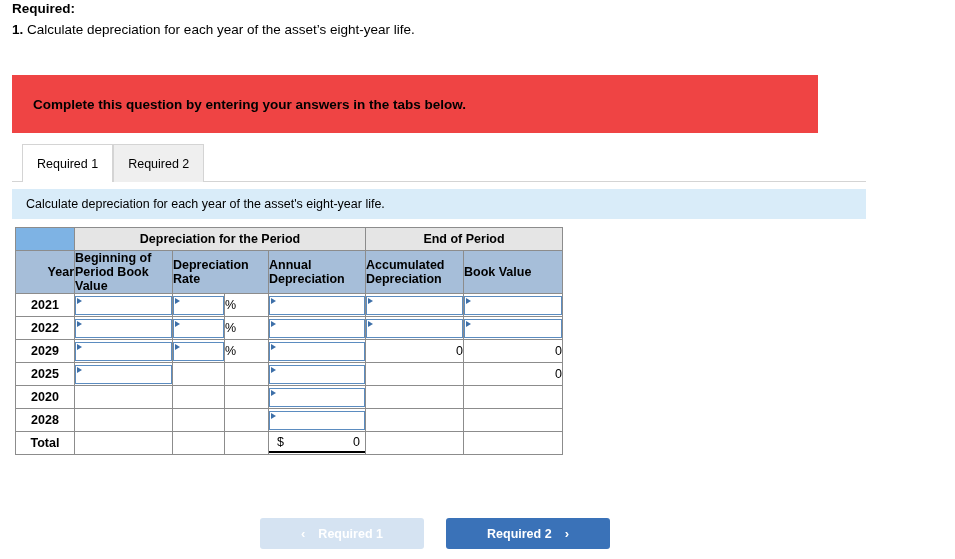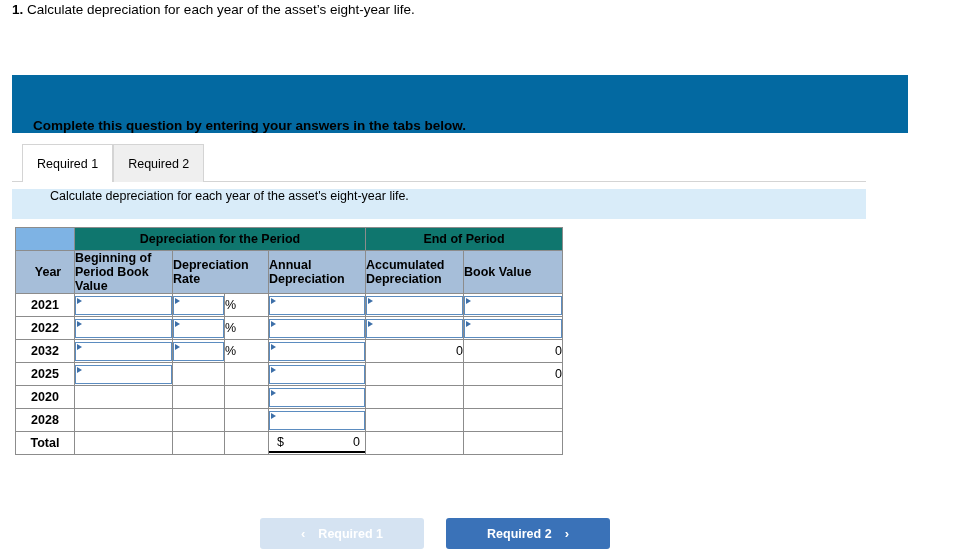--- a/index.html
+++ b/index.html
@@ -35,25 +35,25 @@
     margin: 0;
     white-space: nowrap;
   }
   .required-line .num { font-weight: bold; }
 
   
   .instruction-panel {
     position: absolute;
     left: 12px;
     top: 75px;
-    width: 896px;
+    width: 806px;
     height: 58px;
-    background: #0369a1;
-    display: flex;
-    align-items: flex-end;
+    background: #ef4444;
+    display: flex;
+    align-items: center;
   }
   .instruction-panel-text {
     font-size: 13.5px;
     font-weight: bold;
     padding-left: 21px;
   }
 
   
   .tabs-wrap {
     position: absolute;
@@ -102,21 +102,21 @@
 
   
   .blue-bar {
     position: absolute;
     left: 12px;
     top: 189px;
     width: 854px;
     height: 30px;
     background: #d9ecf9;
     display: flex;
-    padding-left: 24px;
+    align-items: center;
   }
   .blue-bar-text {
     font-size: 12.5px;
     padding-left: 14px;
   }
 
   
   .dep-table {
     position: absolute;
     left: 15px;
@@ -128,37 +128,37 @@
   .dep-table td, .dep-table th {
     border: 1px solid #8c8c8c;
     padding: 0;
     margin: 0;
     height: 23px;
     vertical-align: middle;
   }
 
   
   .hdr-top {
-    background: #0f766e;
+    background: #e5e5e5;
     font-weight: bold;
     text-align: center;
     height: 21px;
     font-size: 12.5px;
   }
   .hdr-top.blank { background: #7eb3e4; }
   .hdr-sub {
     background: #a6bed9;
     font-weight: bold;
     text-align: left;
     height: 49px;
     font-size: 12.5px;
     line-height: 14px;
     padding: 0 2px;
   }
-  .hdr-sub.year-head { text-align: center; padding-left: 6px; }
+  .hdr-sub.year-head { text-align: right; padding-left: 6px; }
 
   
   .c-year   { width: 59px; }
   .c-begin  { width: 98px; }
   .c-rate   { width: 52px; }
   .c-pct    { width: 44px; }
   .c-annual { width: 97px; }
   .c-accum  { width: 98px; }
   .c-book   { width: 99px; }
 
@@ -253,20 +253,21 @@
     min-width: 164px;
   }
   .chev { font-size: 13px; font-weight: bold; line-height: 1; }
 </style>
 </head>
 <body>
 
 <div class="page">
 
   <div class="required-block">
+    <div class="required-title">Required:</div>
     <div class="required-line">
       <span class="num">1.</span>
       <span>Calculate depreciation for each year of the asset’s eight-year life.</span>
     </div>
   </div>
 
   <div class="instruction-panel">
     <div class="instruction-panel-text">Complete this question by entering your answers in the tabs below.</div>
   </div>
 
@@ -344,21 +345,21 @@
             <span class="inputbox"></span>
           </td>
           <td class="cell-input">
             <span class="inputbox"></span>
           </td>
           <td class="cell-input">
             <span class="inputbox"></span>
           </td>
         </tr>
         <tr>
-          <td class="yr-cell">2032</td>
+          <td class="yr-cell">2029</td>
           <td class="cell-input">
             <span class="inputbox"></span>
           </td>
           <td class="cell-input">
             <span class="inputbox"></span>
           </td>
           <td class="pct-cell">%</td>
           <td class="cell-input">
             <span class="inputbox"></span>
           </td>

